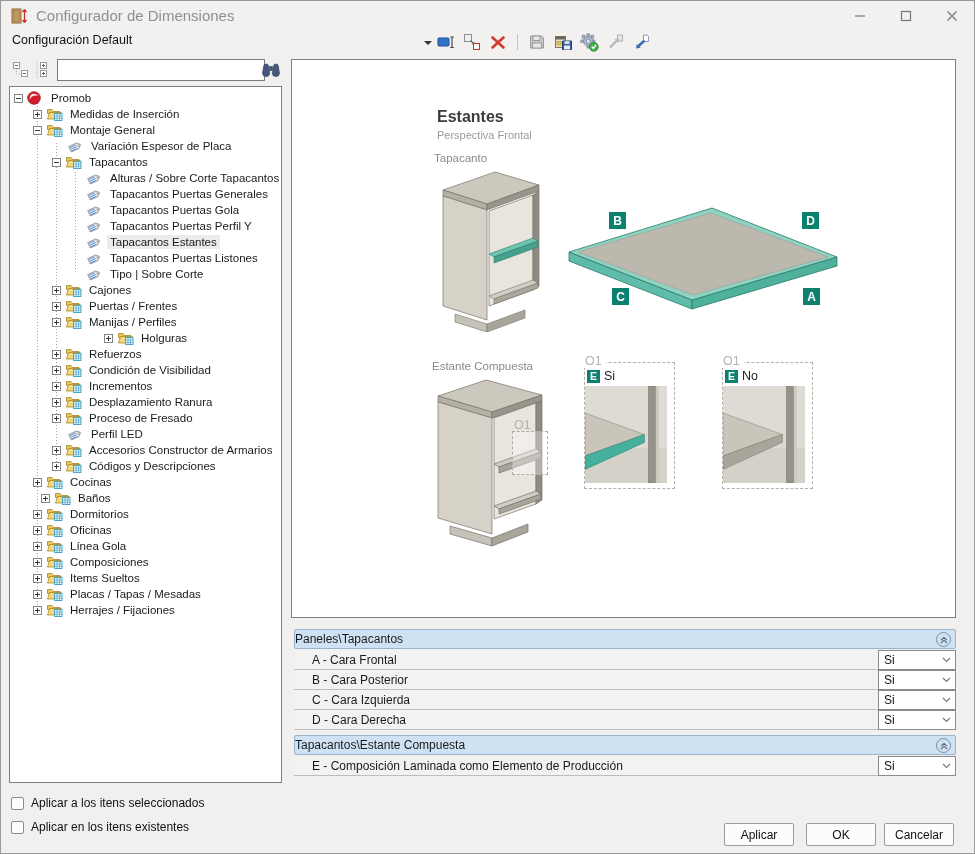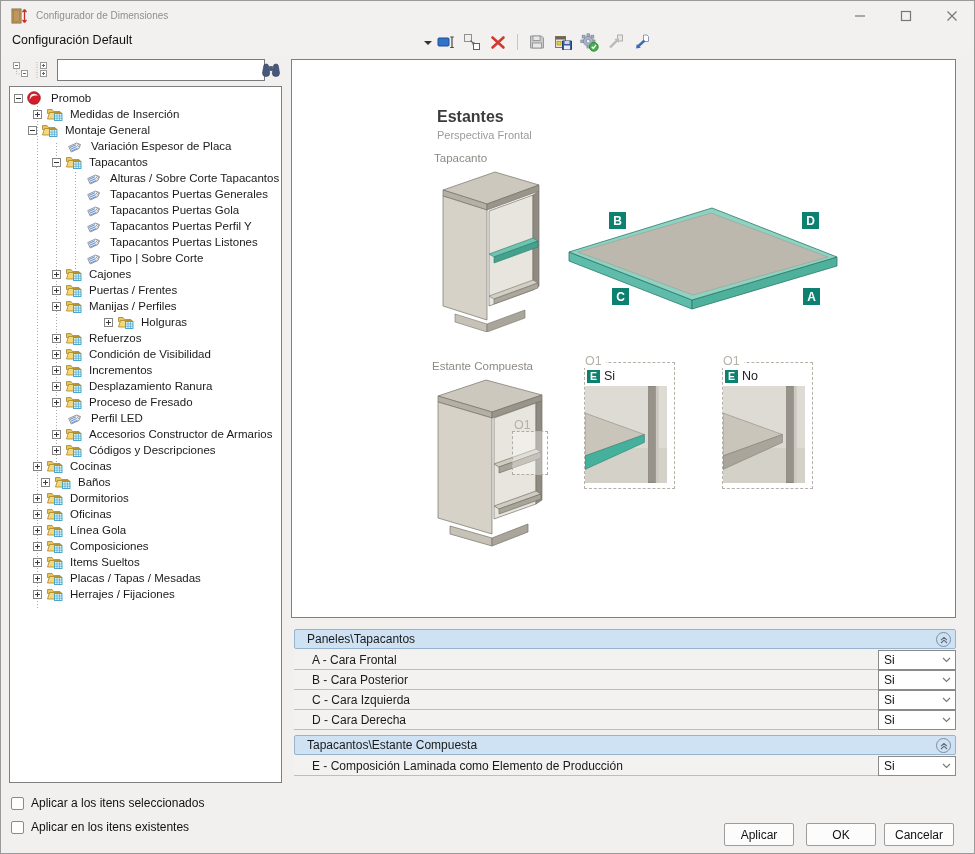--- a/index.html
+++ b/index.html
@@ -8,21 +8,21 @@
     width:975px; height:854px; position:relative; overflow:hidden;
     background:#f1f0ee; font-family:"Liberation Sans", sans-serif;
     -webkit-font-smoothing:antialiased;
   }
   .window { position:absolute; inset:0; border:1px solid #9a9a9a; }
 
   
   .titlebar { position:absolute; left:1px; top:1px; right:1px; height:27px;
     display:flex; align-items:center; background:#f2f1f0; }
   .title-icon { margin-left:8px; width:18px; height:18px; flex:none; }
-  .title-text { margin-left:8px; font-size:10px; color:#8f8f8f; }
+  .title-text { margin-left:8px; font-size:15px; color:#8f8f8f; }
   .winbtns { margin-left:auto; margin-right:12px; display:flex; gap:28px; }
   .winbtn { width:18px; height:18px; display:flex; align-items:center; justify-content:center; }
 
   
   .toolbar { position:absolute; left:1px; top:28px; right:1px; height:26px; background:#f2f1f0; }
   .config-combo { position:absolute; left:10px; top:4px; width:422px; height:19px;
     display:flex; font-size:12.5px; color:#111; }
   .combo-arrow { position:absolute; right:2px; top:8px; width:0; height:0;
     border-left:4px solid transparent; border-right:4px solid transparent; border-top:4px solid #333; }
   .tb-icons { position:absolute; left:434px; top:3px; display:flex; align-items:center; gap:6px; }
@@ -72,21 +72,21 @@
     font-size:12.5px; color:#b5b1a9; }
   .opt-line { margin:6px 0 0 2px; display:flex; align-items:center; gap:4px; height:14px; }
   .ebadge { width:13px; height:13px; background:#0c8170; color:#fff; font-size:10.5px; font-weight:bold;
     display:flex; align-items:center; justify-content:center; flex:none; }
   .opt-val { font-size:12.5px; color:#222; }
   .closeup { display:block; margin-top:3px; }
 
   
   .panels { position:absolute; left:293px; top:628px; width:662px; }
   .phead { position:relative; height:20px; background:#cfe2f4; border:1px solid #98b3cc;
-    border-radius:2px; font-size:12px; color:#1a1a1a; line-height:18px; padding-left:12px; margin-bottom:1px; }
+    border-radius:2px; font-size:12px; color:#1a1a1a; line-height:18px; padding-left:0; margin-bottom:1px; }
   .pcollapse { position:absolute; right:4px; top:2px; width:15px; height:15px; border:1px solid #7c8da0;
     border-radius:50%; display:flex; align-items:center; justify-content:center; background:transparent; }
   .prow { position:relative; height:20px; border-bottom:1px solid #bdbdbd; background:#f3f2f1; }
   .prow-label { position:absolute; left:18px; top:0; line-height:20px; font-size:12px; color:#1a1a1a; }
   .combo { position:absolute; right:0; top:0; width:78px; height:20px; background:#fff;
     border:1px solid #8a8a8a; display:flex; align-items:center; }
   .combo-val { font-size:12px; color:#111; padding-left:5px; flex:1; }
   .combo-chev { padding-right:4px; display:flex; }
   .panel2 { margin-top:5px; }
 
@@ -267,21 +267,21 @@
           <span class="ticon">
             <svg width="17" height="14" viewBox="0 0 17 14">
               <path d="M1.5,2.5 h4.5 l1.5,2 h6.5 v2 h-12.5 z" fill="#e8c560" stroke="#a8861f" stroke-width="0.8"></path>
               <path d="M1.5,12 L3.5,5.5 H15.2 L13.2,12 Z" fill="#f3d87e" stroke="#a8861f" stroke-width="0.8"></path>
               <rect x="8.5" y="6.5" width="7.5" height="7" fill="#dff2fa" stroke="#3e9ec6" stroke-width="0.9"></rect>
               <path d="M8.5,9 h7.5 M8.5,11.3 h7.5 M11,6.5 v7 M13.5,6.5 v7" stroke="#3e9ec6" stroke-width="0.6"></path>
             </svg>
           </span>
           <span class="tlabel">Medidas de Inserción</span>
         </div>
-        <div class="trow" style="padding-left: 18px;">
+        <div class="trow" style="padding-left: 23px;">
           <span class="exp">
             <i class="h"></i>
           </span>
           <span class="ticon">
             <svg width="17" height="14" viewBox="0 0 17 14">
               <path d="M1.5,2.5 h4.5 l1.5,2 h6.5 v2 h-12.5 z" fill="#e8c560" stroke="#a8861f" stroke-width="0.8"></path>
               <path d="M1.5,12 L3.5,5.5 H15.2 L13.2,12 Z" fill="#f3d87e" stroke="#a8861f" stroke-width="0.8"></path>
               <rect x="8.5" y="6.5" width="7.5" height="7" fill="#dff2fa" stroke="#3e9ec6" stroke-width="0.9"></rect>
               <path d="M8.5,9 h7.5 M8.5,11.3 h7.5 M11,6.5 v7 M13.5,6.5 v7" stroke="#3e9ec6" stroke-width="0.6"></path>
             </svg>
@@ -369,20 +369,35 @@
               <g transform="rotate(-24 8 8)">
                 <path d="M2.5,5 H11 L14,8 L11,11 H2.5 Z" fill="#f2f2f2" stroke="#8a8a8a" stroke-width="0.8"></path>
                 <circle cx="11.8" cy="8" r="1" fill="#fff" stroke="#8a8a8a" stroke-width="0.7"></circle>
                 <rect x="3.2" y="5.8" width="6.5" height="1.1" fill="#6f9ad8"></rect>
                 <rect x="3.2" y="7.7" width="6.5" height="1.1" fill="#6f9ad8"></rect>
                 <rect x="3.2" y="9.6" width="6.5" height="1.1" fill="#6f9ad8"></rect>
               </g>
             </svg>
           </span>
           <span class="tlabel">Tapacantos Puertas Perfil Y</span>
+        </div>
+        <div class="trow sel" style="padding-left: 61px;">
+          <span class="expsp"></span>
+          <span class="ticon">
+            <svg width="16" height="14" viewBox="0 0 16 14">
+              <g transform="rotate(-24 8 8)">
+                <path d="M2.5,5 H11 L14,8 L11,11 H2.5 Z" fill="#f2f2f2" stroke="#8a8a8a" stroke-width="0.8"></path>
+                <circle cx="11.8" cy="8" r="1" fill="#fff" stroke="#8a8a8a" stroke-width="0.7"></circle>
+                <rect x="3.2" y="5.8" width="6.5" height="1.1" fill="#6f9ad8"></rect>
+                <rect x="3.2" y="7.7" width="6.5" height="1.1" fill="#6f9ad8"></rect>
+                <rect x="3.2" y="9.6" width="6.5" height="1.1" fill="#6f9ad8"></rect>
+              </g>
+            </svg>
+          </span>
+          <span class="tlabel">Tapacantos Estantes</span>
         </div>
         <div class="trow" style="padding-left: 61px;">
           <span class="expsp"></span>
           <span class="ticon">
             <svg width="16" height="14" viewBox="0 0 16 14">
               <g transform="rotate(-24 8 8)">
                 <path d="M2.5,5 H11 L14,8 L11,11 H2.5 Z" fill="#f2f2f2" stroke="#8a8a8a" stroke-width="0.8"></path>
                 <circle cx="11.8" cy="8" r="1" fill="#fff" stroke="#8a8a8a" stroke-width="0.7"></circle>
                 <rect x="3.2" y="5.8" width="6.5" height="1.1" fill="#6f9ad8"></rect>
                 <rect x="3.2" y="7.7" width="6.5" height="1.1" fill="#6f9ad8"></rect>

